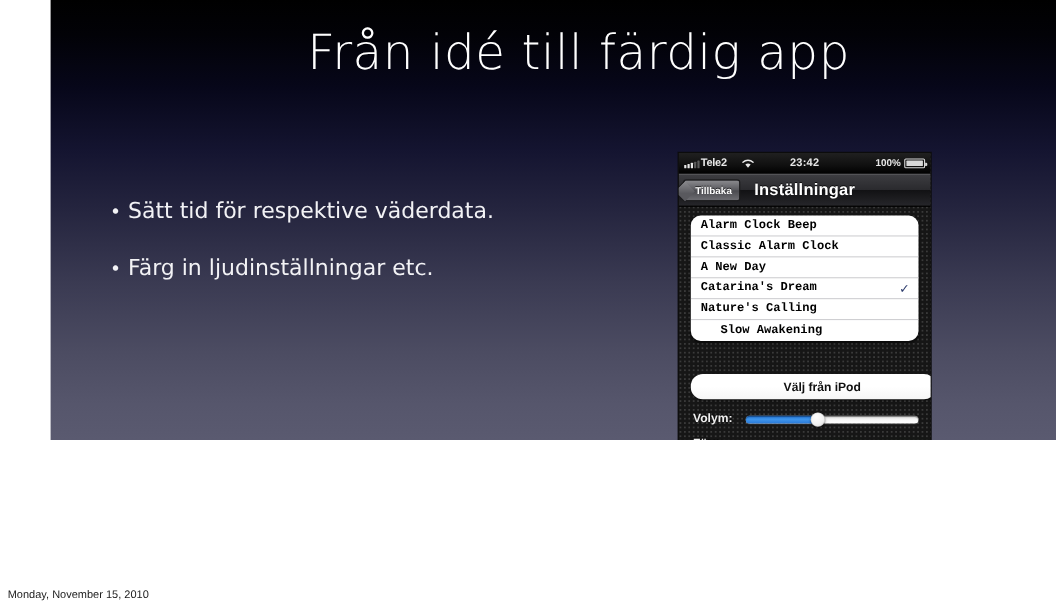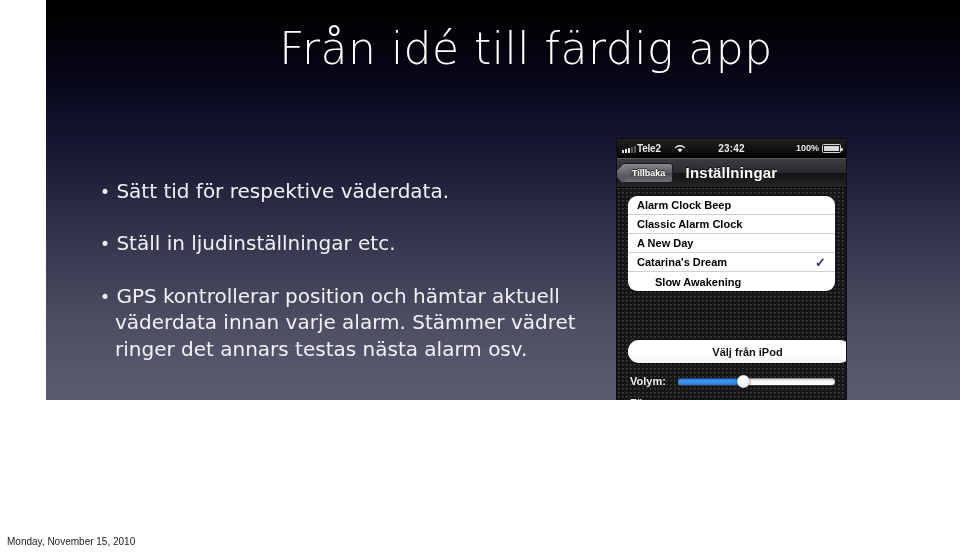--- a/index.html
+++ b/index.html
@@ -193,21 +193,21 @@
   }
   .sound-row {
     position: relative;
     height: 19px;
     display: flex; align-items: center;
     padding: 0 9px;
     border-bottom: 1px solid #cfcfd2;
     color: #000000;
     font-size: 11px;
     font-weight: bold;
-    font-family: Liberation Sans, sans-serif;
+    font-family: Liberation Mono, monospace;
     box-sizing: border-box;
   }
   .sound-row:last-child { border-bottom: none; padding-left: 27px; }
   .sound-row .check {
     position: absolute; right: 9px; top: 2px;
     color: #2b3a6b;
     font-size: 13px;
     font-weight: bold;
   }
 
@@ -292,22 +292,21 @@
 </style>
 </head>
 <body>
 
 <div id="slide">
 
   <div id="slide-title">Från idé till färdig app</div>
 
   <div id="bullets">
     <div class="bullet"><span class="dot">•</span> <span>Sätt tid för respektive väderdata.</span></div>
-    <div class="bullet"><span class="dot">•</span> <span>Ställ in ljudinställningar etc.</span></div>
-    <div class="bullet"><span class="dot">•</span> <span>GPS kontrollerar position och hämtar aktuell väderdata innan varje alarm. Stämmer vädret ringer det annars testas nästa alarm osv.</span></div>
+    <div class="bullet"><span class="dot">•</span> <span>Färg in ljudinställningar etc.</span></div>
   </div>
 
   <div id="phone-shot">
 
     <div id="status-bar">
       <div id="signal-bars">
         <i></i>
           <i></i>
           <i></i>
           <i></i>
@@ -340,20 +339,23 @@
         <span>Classic Alarm Clock</span>
       </div>
       <div class="sound-row">
         <span>A New Day</span>
       </div>
       <div class="sound-row">
         <span>Catarina's Dream</span>
         <span class="check">✓</span>
       </div>
       <div class="sound-row">
+        <span>Nature's Calling</span>
+      </div>
+      <div class="sound-row">
         <span>Slow Awakening</span>
       </div>
     </div>
 
     <div id="ipod-button">Välj från iPod</div>
 
     <div class="slider-label" style="left:13px; top:236px;">Volym:</div>
     <div class="slider-track" id="track-volym" style="left:61px; top:239px; width:157px;">
       <div class="slider-fill" id="fill-volym" style="width: 42%;"></div>
       <div class="slider-knob" id="knob-volym" style="left: 42%;"></div>

